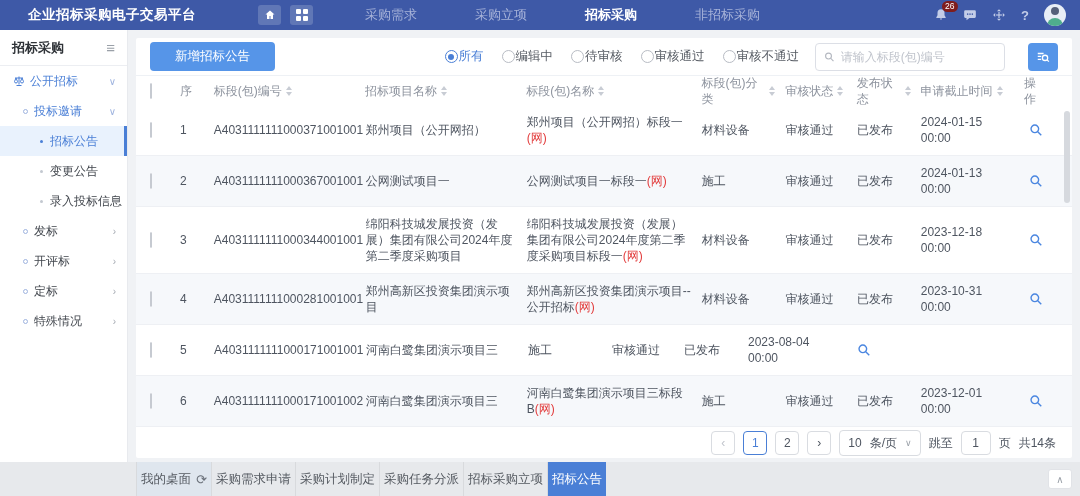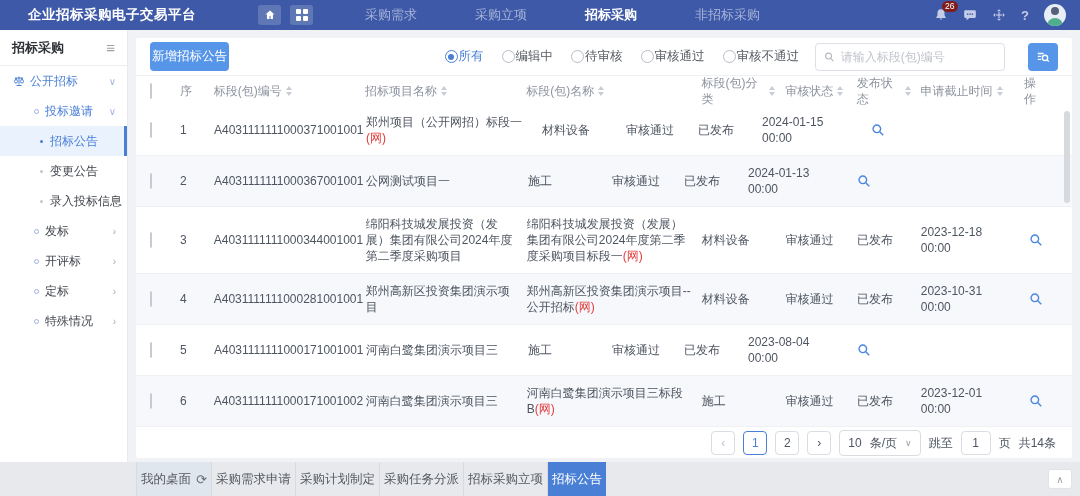--- a/index.html
+++ b/index.html
@@ -30,37 +30,37 @@
   
   .sidebar{position:absolute;top:30px;left:0;width:128px;bottom:34px;background:#fff;
     border-right:1px solid #e8eaee;overflow:hidden;}
   .side-head{height:36px;display:flex;align-items:center;justify-content:space-between;
     padding:0 12px;border-bottom:1px solid #eceef2;}
   .side-title{font-size:13px;color:#2f3338;font-weight:bold;}
   .burger{color:#9aa0a8;font-size:15px;cursor:pointer;line-height:1;}
   .side-item{position:relative;height:30px;display:flex;align-items:center;font-size:12px;
     color:#40454c;cursor:pointer;white-space:nowrap;}
   .side-item.lv0{padding-left:13px;}
-  .side-item.lv1{padding-left:34px;}
+  .side-item.lv1{padding-left:23px;}
   .side-item.lv2{padding-left:40px;}
   .side-item.blue{color:#4a7fd6;}
   .side-item.selected{background:#e9f2fd;color:#4a7fd6;box-shadow:inset -3px 0 0 #4a7fd6;}
   .chev{position:absolute;right:11px;font-size:10px;color:#9fb4df;}
   .chev.gray{color:#a6abb3;}
   .bullet-circle{width:5px;height:5px;border:1px solid #9fb4df;border-radius:50%;margin-right:6px;flex:0 0 auto;}
   .bullet-dot{width:3px;height:3px;background:#c3c8d0;border-radius:50%;margin-right:7px;flex:0 0 auto;}
   .side-item.selected .bullet-dot{background:#4a7fd6;}
   .scale-ic{margin-right:5px;display:flex;}
 
   
   .main{position:absolute;top:38px;left:136px;right:8px;bottom:38px;background:#fff;
     border-radius:2px;display:flex;flex-direction:column;overflow:hidden;}
   .toolbar{height:38px;display:flex;align-items:center;padding:0 14px;border-bottom:1px solid #eef1f5;}
   .btn-primary{background:#5695e8;color:#fff;border:none;border-radius:4px;font-size:12.5px;
-    padding:6px 2px;cursor:pointer;font-family:inherit;}
+    padding:6px 25px;cursor:pointer;font-family:inherit;}
   .filters{margin-left:auto;display:flex;align-items:center;gap:18px;margin-right:16px;}
   .filter{display:flex;align-items:center;gap:1px;font-size:12.5px;color:#565b63;cursor:pointer;}
   .radio{width:13px;height:13px;border:1px solid #b8bcc4;border-radius:50%;background:#fff;position:relative;flex:0 0 auto;}
   .filter.selected .radio{border-color:#4a7fd6;}
   .filter.selected .radio::after{content:"";position:absolute;top:2.5px;left:2.5px;width:6px;height:6px;
     border-radius:50%;background:#4a7fd6;}
   .filter.selected{color:#4a7fd6;}
   .search-wrap{display:flex;align-items:center;gap:23px;}
   .search-box{width:190px;height:28px;border:1px solid #dcdfe6;border-radius:4px;display:flex;
     align-items:center;padding:0 8px;background:#fff;}
@@ -329,39 +329,41 @@
       </div>
     <div class="cell col-action">操作</div>
   </div>
 
   <div class="tbody" id="tbody">
 
   <div class="trow">
         <div class="cell col-check"><span class="checkbox"></span></div>
         <div class="cell col-seq">1</div>
         <div class="cell col-code">A4031111111000371001001</div>
+        <div class="cell col-project">郑州项目（公开网招）</div>
         <div class="cell col-segment"><span>郑州项目（公开网招）标段一</span><span class="tag-red">(网)</span></div>
         <div class="cell col-category">材料设备</div>
         <div class="cell col-audit">审核通过</div>
         <div class="cell col-publish">已发布</div>
         <div class="cell col-deadline">2024-01-15 00:00</div>
         <div class="cell col-action">
           <span class="op-search">
             <svg width="14" height="14" viewBox="0 0 24 24" fill="none" stroke="#4a86e0" stroke-width="2.4">
               <circle cx="10" cy="10" r="6.5"></circle>
               <path d="M15 15l6 6"></path>
             </svg>
           </span>
         </div>
       </div>
       <div class="trow">
         <div class="cell col-check"><span class="checkbox"></span></div>
         <div class="cell col-seq">2</div>
         <div class="cell col-code">A4031111111000367001001</div>
         <div class="cell col-project">公网测试项目一</div>
+        <div class="cell col-segment"><span>公网测试项目一标段一</span><span class="tag-red">(网)</span></div>
         <div class="cell col-category">施工</div>
         <div class="cell col-audit">审核通过</div>
         <div class="cell col-publish">已发布</div>
         <div class="cell col-deadline">2024-01-13 00:00</div>
         <div class="cell col-action">
           <span class="op-search">
             <svg width="14" height="14" viewBox="0 0 24 24" fill="none" stroke="#4a86e0" stroke-width="2.4">
               <circle cx="10" cy="10" r="6.5"></circle>
               <path d="M15 15l6 6"></path>
             </svg>

